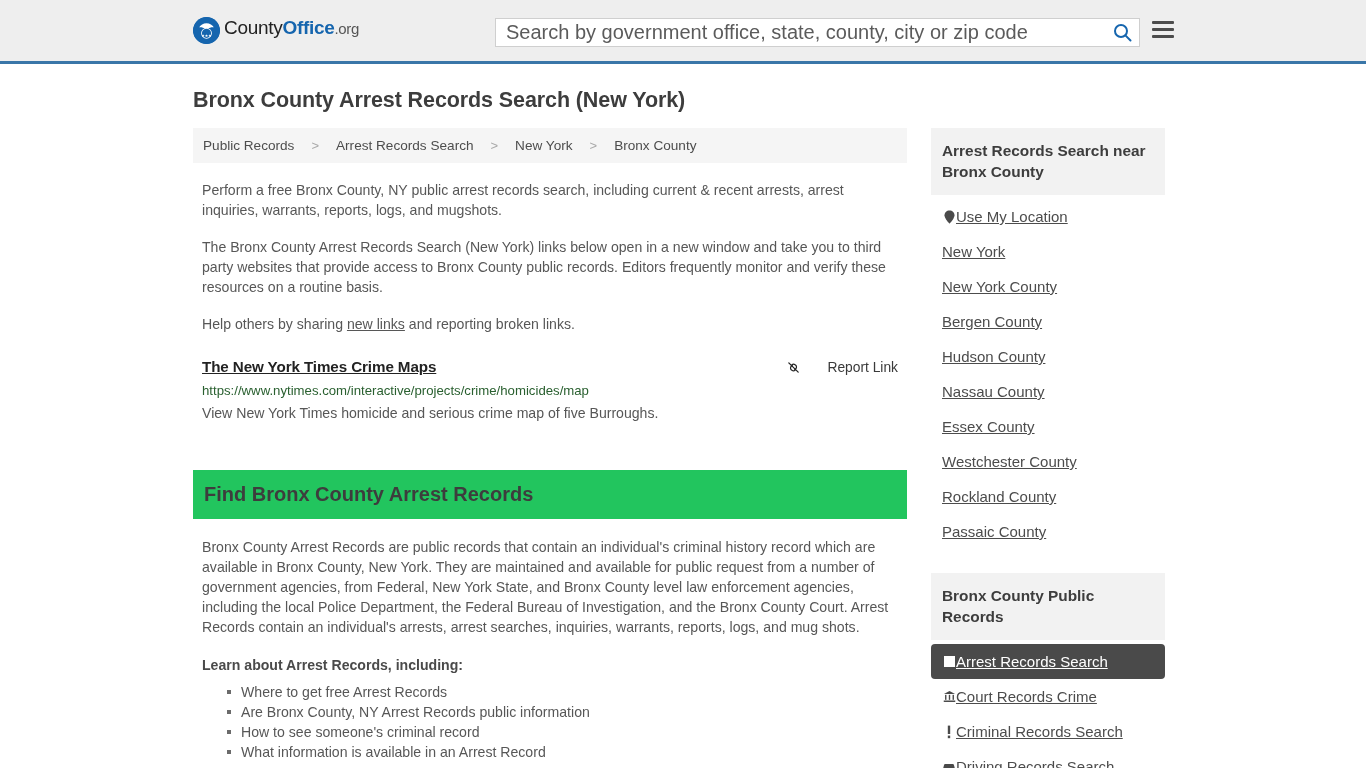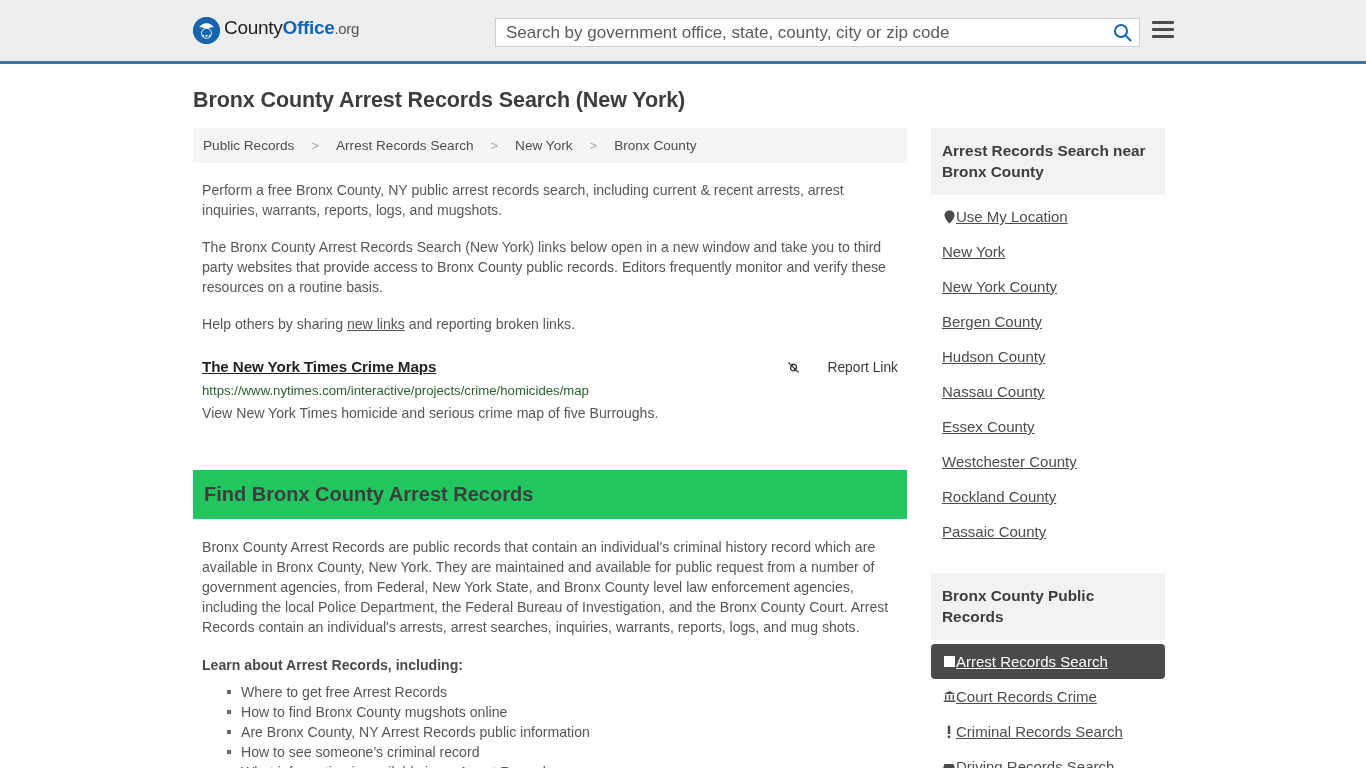--- a/index.html
+++ b/index.html
@@ -58,21 +58,21 @@
     border: 1px solid #cfcfcf;
     display: flex;
     align-items: center;
   }
   .search-input {
     flex: 1;
     border: 0;
     outline: none;
     height: 100%;
     padding: 0 10px;
-    font-size: 17px;
+    font-size: 20px;
     color: #333;
     font-family: "Liberation Sans", sans-serif;
     background: transparent;
   }
   .search-input::placeholder { color: #5b5b5b; opacity: 1; }
   .search-btn {
     width: 34px; height: 100%;
     background: transparent;
     border: 0;
     cursor: pointer;
@@ -334,21 +334,20 @@
         <div class="result-desc">View New York Times homicide and serious crime map of five Burroughs.</div>
       </div>
 
       <div class="section-head">Find Bronx County Arrest Records</div>
       <div class="section-body">
         <p class="para">Bronx County Arrest Records are public records that contain an individual's criminal history record which are available in Bronx County, New York. They are maintained and available for public request from a number of government agencies, from Federal, New York State, and Bronx County level law enforcement agencies, including the local Police Department, the Federal Bureau of Investigation, and the Bronx County Court. Arrest Records contain an individual's arrests, arrest searches, inquiries, warrants, reports, logs, and mug shots.</p>
       </div>
       <p class="subhead">Learn about Arrest Records, including:</p>
       <ul class="learn-list">
         <li>Where to get free Arrest Records</li>
-        <li>How to find Bronx County mugshots online</li>
         <li>Are Bronx County, NY Arrest Records public information</li>
         <li>How to see someone's criminal record</li>
         <li>What information is available in an Arrest Record</li>
       </ul>
     </div>
 
     <div class="side-col">
 
       <div class="side-panel">
         <div class="side-head">Arrest Records Search near Bronx County</div>

